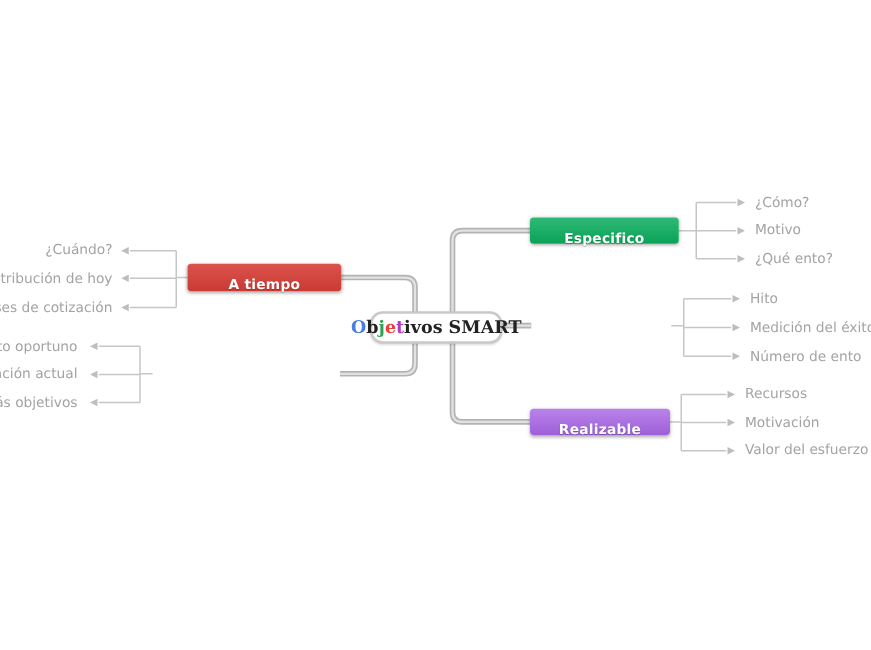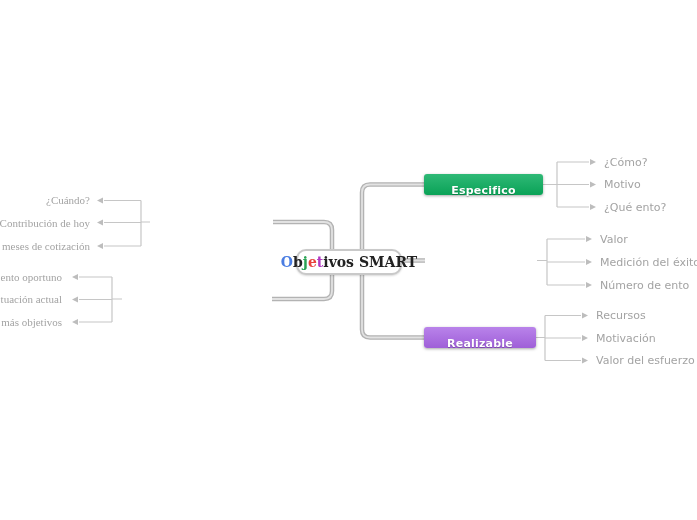--- a/index.html
+++ b/index.html
@@ -19,21 +19,21 @@
     position:absolute;z-index:4;display:flex;align-items:center;justify-content:center;
     background:#ffffff;border:2px solid #c9c9c9;border-radius:10px;
     box-shadow:0 1px 2px rgba(0,0,0,.15);cursor:pointer;
     font-family:"DejaVu Serif","Liberation Serif",serif;font-weight:bold;font-size:14px;
   }
   .center-node .ltr{white-space:pre;}
   .leaf{
     position:absolute;z-index:3;color:#a3a3a3;font-size:11px;line-height:11px;
     transform:translateY(-50%);white-space:nowrap;cursor:pointer;
   }
-  .leaf.l{text-align:right;font-family:Liberation Serif, serif;}
+  .leaf.l{text-align:right;}
 </style>
 </head>
 <body>
 
 <div id="canvas">
 
   <svg class="connectors" width="697" height="520" viewBox="0 0 697 520">
 
     <g fill="none">
       <path d="M 425 184.5 H 370 Q 362 184.5 362 192.5 V 329.5 Q 362 337.5 370 337.5 H 425 M 362 260.5 H 425" stroke="#b3b3b3" stroke-width="4.5"></path>
@@ -89,25 +89,28 @@
   <div class="center-node" style="left:296px;top:249px;width:102px;height:22px">
     <span class="ltr"><span class="ltr" style="color: rgb(74, 125, 226);">O</span><span class="ltr" style="color: rgb(34, 34, 34);">b</span><span class="ltr" style="color: rgb(42, 163, 83);">j</span><span class="ltr" style="color: rgb(232, 65, 60);">e</span><span class="ltr" style="color: rgb(177, 58, 193);">t</span><span class="ltr" style="color: rgb(34, 34, 34);">i</span><span class="ltr" style="color: rgb(34, 34, 34);">v</span><span class="ltr" style="color: rgb(34, 34, 34);">o</span><span class="ltr" style="color: rgb(34, 34, 34);">s</span><span class="ltr" style="color: rgb(34, 34, 34);"> </span><span class="ltr" style="color: rgb(34, 34, 34);">S</span><span class="ltr" style="color: rgb(34, 34, 34);">M</span><span class="ltr" style="color: rgb(34, 34, 34);">A</span><span class="ltr" style="color: rgb(34, 34, 34);">R</span><span class="ltr" style="color: rgb(34, 34, 34);">T</span></span>
   </div>
 
   <div class="node" style="left: 424px; top: 174px; width: 119px; height: 21px; background: linear-gradient(rgb(47, 185, 118), rgb(10, 162, 87));">
     <span>Especifico</span>
   </div>
   <div class="node" style="left: 424px; top: 327px; width: 112px; height: 21px; background: linear-gradient(rgb(185, 131, 234), rgb(159, 95, 216));">
     <span>Realizable</span>
   </div>
+  <div class="node" style="left: 150px; top: 211px; width: 123px; height: 22px; background: linear-gradient(rgb(219, 83, 76), rgb(201, 58, 51));">
+    <span>A tiempo</span>
+  </div>
 
   <span class="leaf" style="left:604px;top:162px">¿Cómo?</span>
   <span class="leaf" style="left:604px;top:184px">Motivo</span>
   <span class="leaf" style="left:604px;top:207px">¿Qué ento?</span>
-  <span class="leaf" style="left:600px;top:239px">Valor</span>
+  <span class="leaf" style="left:600px;top:239px">Hito</span>
   <span class="leaf" style="left:600px;top:262px">Medición del éxito</span>
   <span class="leaf" style="left:600px;top:285px">Número de ento</span>
   <span class="leaf" style="left:596px;top:315px">Recursos</span>
   <span class="leaf" style="left:596px;top:338px">Motivación</span>
   <span class="leaf" style="left:596px;top:360px">Valor del esfuerzo</span>
 
   <span class="leaf l" style="right:607px;top:200px">¿Cuándo?</span>
   <span class="leaf l" style="right:607px;top:223px">Contribución de hoy</span>
   <span class="leaf l" style="right:607px;top:246px">meses de cotización</span>
   <span class="leaf l" style="right:635px;top:277px">ento oportuno</span>

